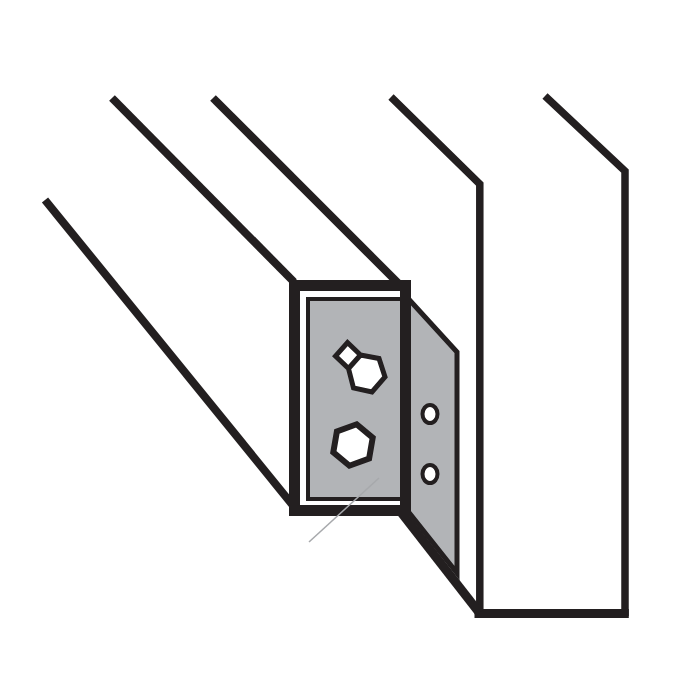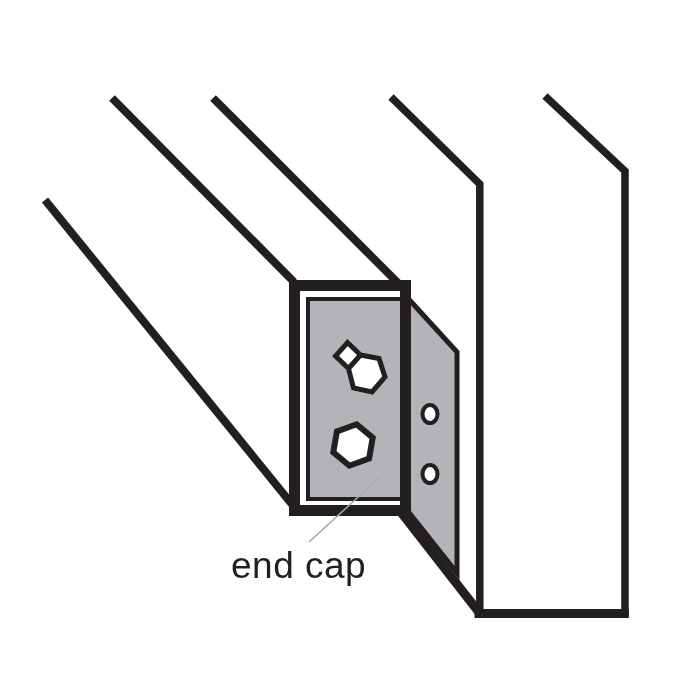--- a/index.html
+++ b/index.html
@@ -57,14 +57,13 @@
     <rect x="308" y="299" width="94" height="200" stroke-width="4" fill="#b2b4b7" stroke="#231f20"></rect>
 
     <path d="M348.5,368.5 L360.5,355 L379,358.5 L385,377 L372,392 L353.5,388 Z
              M348.5,368.5 L335.5,356 L347.5,342.5 L360.5,355" stroke-width="5" stroke-linejoin="miter" fill="#ffffff" stroke="#231f20"></path>
 
     <polygon points="356.6,424.3 372.7,437.8 369.1,458.5 349.4,465.7 333.3,452.2 336.9,431.5" stroke-width="6" stroke-linejoin="miter" fill="#ffffff" stroke="#231f20"></polygon>
 
     <line x1="309" y1="542" x2="379" y2="478" stroke-width="1.5" stroke="#a7a9ac"></line>
   </svg>
 
-  <div class="diagram-label">end cap</div>
 </div>
 
 </body></html>

